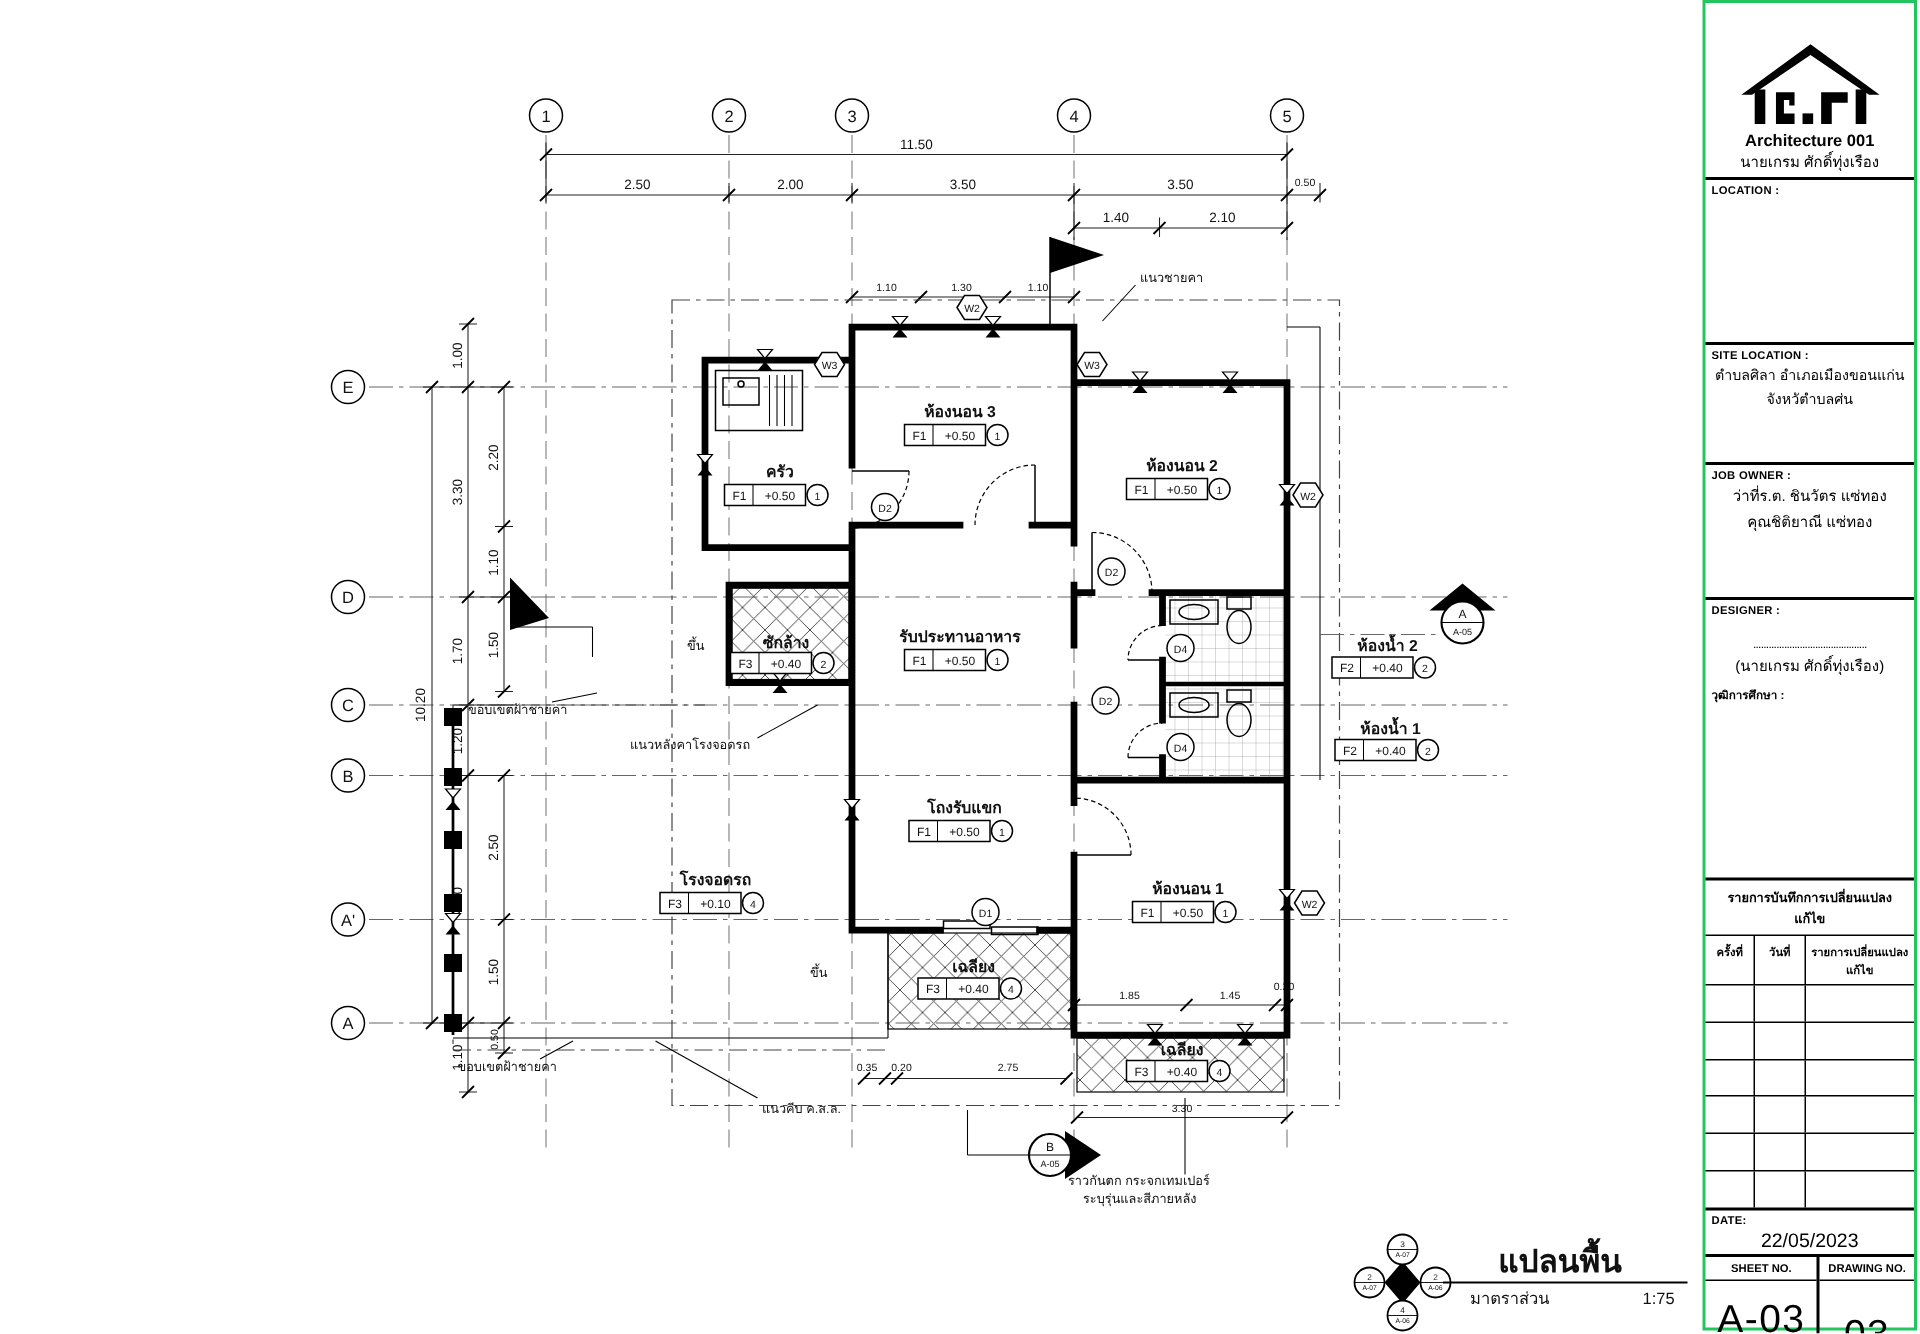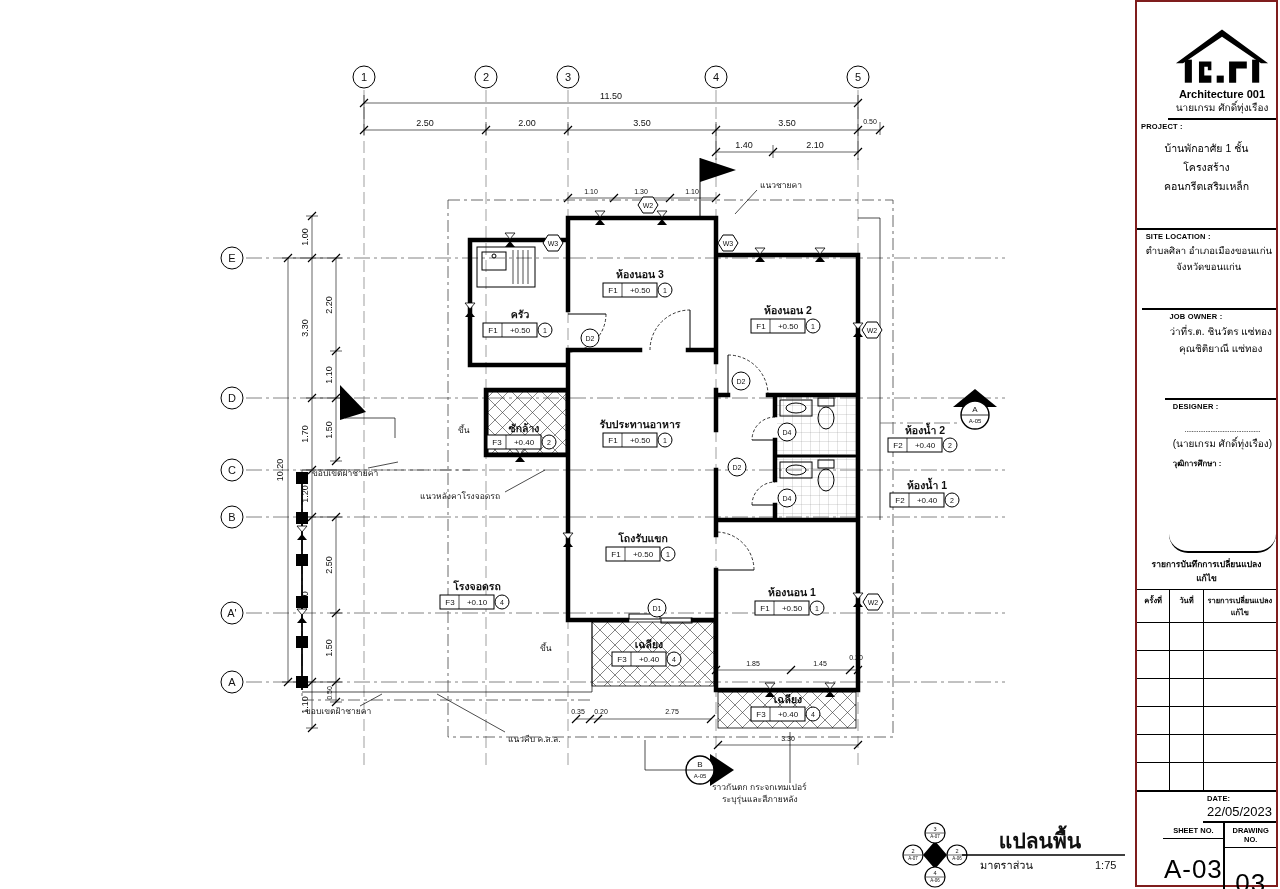--- a/index.html
+++ b/index.html
@@ -20,39 +20,39 @@
   .dt{font-size:9px;text-anchor:middle}
   .ds{font-size:7px;text-anchor:middle}
   .rn{font-size:10.5px;text-anchor:middle;font-weight:bold}
   .tg{font-size:8px;text-anchor:middle}
   .tgs{font-size:7px;text-anchor:middle}
   .an{font-size:8.5px}
   .bub{font-size:11px;text-anchor:middle}
   .big{font-size:21px;text-anchor:middle;font-weight:bold}
   .med{font-size:11px}
   
-  #tblock{position:absolute;left:1135px;top:0;width:143px;height:887px;border:2px solid #7f1d1d;background:#fff;box-sizing:border-box;display:flex;flex-direction:column;align-items:flex-end;}
+  #tblock{position:absolute;left:1135px;top:0;width:143px;height:887px;border:2px solid #22c55e;background:#fff;box-sizing:border-box;display:flex;flex-direction:column;}
   .tb-sec{border-bottom:2px solid #000;box-sizing:border-box;position:relative;padding:2px 4px;}
   .tb-label{font-size:7.5px;font-weight:bold;letter-spacing:.2px;}
   .tb-center{text-align:center;font-size:10.5px;line-height:1.8;margin-top:8px;}
   #tb-logo{height:113px;display:flex;flex-direction:column;align-items:center;justify-content:flex-end;border-bottom:2px solid #000;padding-bottom:3px;}
   #tb-logo .lg1{font-size:11px;font-weight:bold;}
   #tb-logo .lg2{font-size:10px;}
   #rev-table{flex:1;display:flex;flex-direction:column;border-bottom:2px solid #000;}
   #rev-title{border-bottom:1.5px solid #000;text-align:center;font-size:8.5px;font-weight:bold;padding:4px 13px;}
   #rev-head{display:grid;grid-template-columns:24% 24% 52%;border-bottom:1.5px solid #000;}
   #rev-head div{font-size:7.5px;text-align:center;padding:4px 0;border-right:1px solid #000;font-weight:bold;}
   #rev-head div:last-child{border-right:none;}
   .rev-row{display:grid;grid-template-columns:24% 24% 52%;flex:1;border-bottom:1px solid #000;}
   .rev-row div{border-right:1px solid #000;}
   .rev-row div:last-child{border-right:none;}
   .rev-row:last-child{border-bottom:none;}
   #tb-date{padding:2px 4px;border-bottom:2px solid #000;}
   #tb-date .dval{text-align:center;font-size:13px;margin-top:1px;}
-  #tb-nums{display:grid;grid-template-columns:55% 45%;height:62px;}
+  #tb-nums{display:grid;grid-template-columns:55% 45%;height:47px;}
   #tb-nums .cell{border-right:2px solid #000;display:flex;flex-direction:column;}
   #tb-nums .cell:last-child{border-right:none;gap:20px;}
   #tb-nums .nlab{font-size:7.5px;font-weight:bold;text-align:center;border-bottom:1.5px solid #000;padding:3px 0;}
   #tb-nums .nval{flex:1;display:flex;align-items:center;justify-content:center;font-size:26px;letter-spacing:1px;}
 </style>
 </head>
 <body>
 
 <div id="sheet">
 
@@ -475,44 +475,40 @@
       <rect x="94" y="38" width="8" height="26" fill="#000"></rect>
       <path d="M34,40 h14 v10 h-8 v6 h8 v8 h-14 z M40,46 v4 h4 v-4 z" fill="#000"></path>
       <rect x="54" y="56" width="8" height="8" fill="#000"></rect>
       <path d="M68,40 h20 v8 h-12 v16 h-8 z" fill="#000"></path>
     </svg>
     <div class="lg1">Architecture 001</div>
     <div class="lg2">นายเกรม ศักดิ์ทุ่งเรือง</div>
   </div>
 
   <div class="tb-sec" style="height:110px;">
-    <div class="tb-label">PROJECT :</div>
-    <div class="tb-center">
-      <div>บ้านพักอาศัย 1 ชั้น</div>
-      <div>โครงสร้างคอนกรีตเสริมเหล็ก</div>
-    </div>
+    <div class="tb-label">LOCATION :</div>
   </div>
 
   <div class="tb-sec" style="height:80px;">
     <div class="tb-label">SITE LOCATION :</div>
     <div class="tb-center" style="margin-top:2px;font-size:9.5px;line-height:1.7;">
       <div>ตำบลศิลา อำเภอเมืองขอนแก่น</div>
-      <div>จังหวัดขอนแก่น</div>
+      <div>จังหวัตำบลศ่น</div>
     </div>
   </div>
 
   <div class="tb-sec" style="height:90px;">
     <div class="tb-label">JOB OWNER :</div>
     <div class="tb-center" style="margin-top:2px;font-size:10px;line-height:1.7;">
       <div>ว่าที่ร.ต. ชินวัตร แซ่ทอง</div>
       <div>คุณชิติยาณี แซ่ทอง</div>
     </div>
   </div>
 
-  <div class="tb-sec" style="height:153px;border-radius:19px;">
+  <div class="tb-sec" style="height:187px;">
     <div class="tb-label">DESIGNER :</div>
     <div style="text-align:center;font-size:8px;margin-top:14px;letter-spacing:-.5px;">............................................</div>
     <div style="text-align:center;font-size:10px;margin-top:2px;">(นายเกรม ศักดิ์ทุ่งเรือง)</div>
     <div style="font-size:7.8px;margin-top:6px;font-weight:bold;">วุฒิการศึกษา :</div>
   </div>
 
   <div id="rev-table">
     <div id="rev-title">รายการบันทึกการเปลี่ยนแปลงแก้ไข</div>
     <div id="rev-head">
       <div>ครั้งที่</div>

